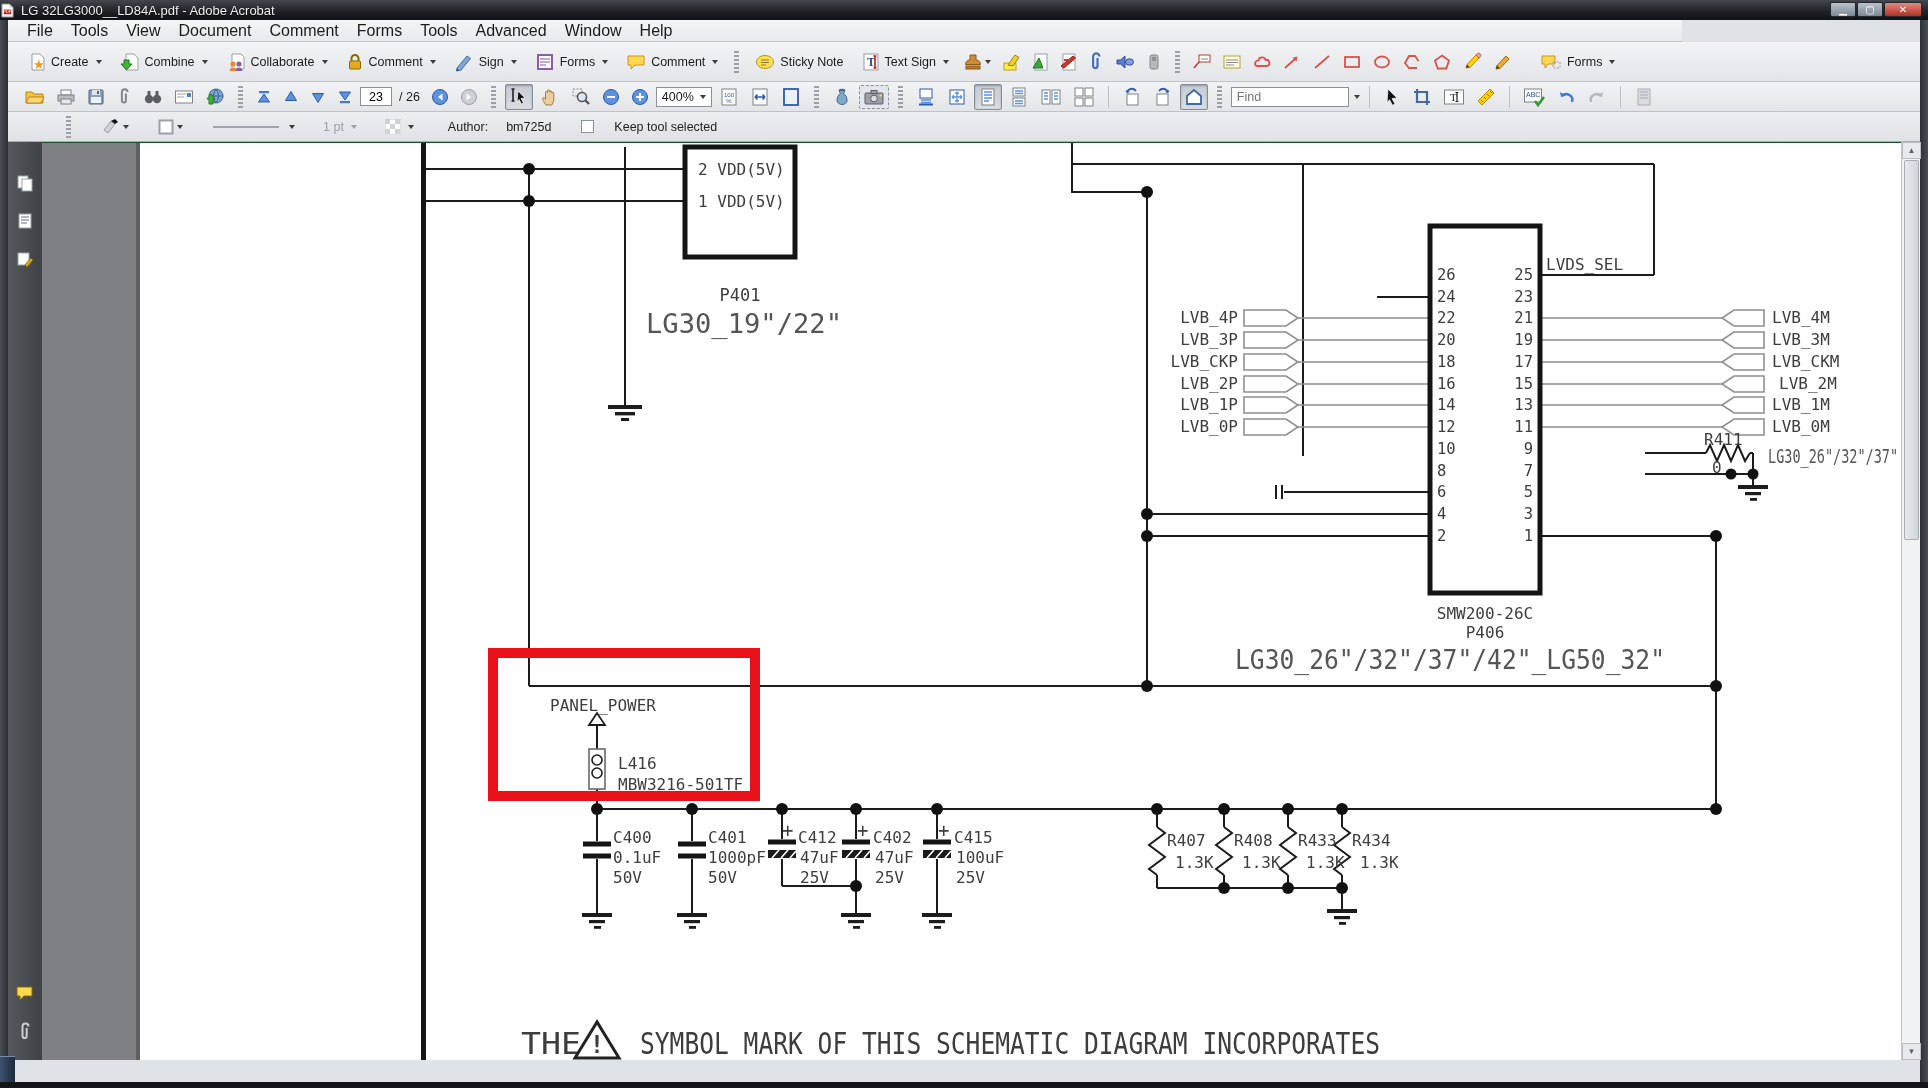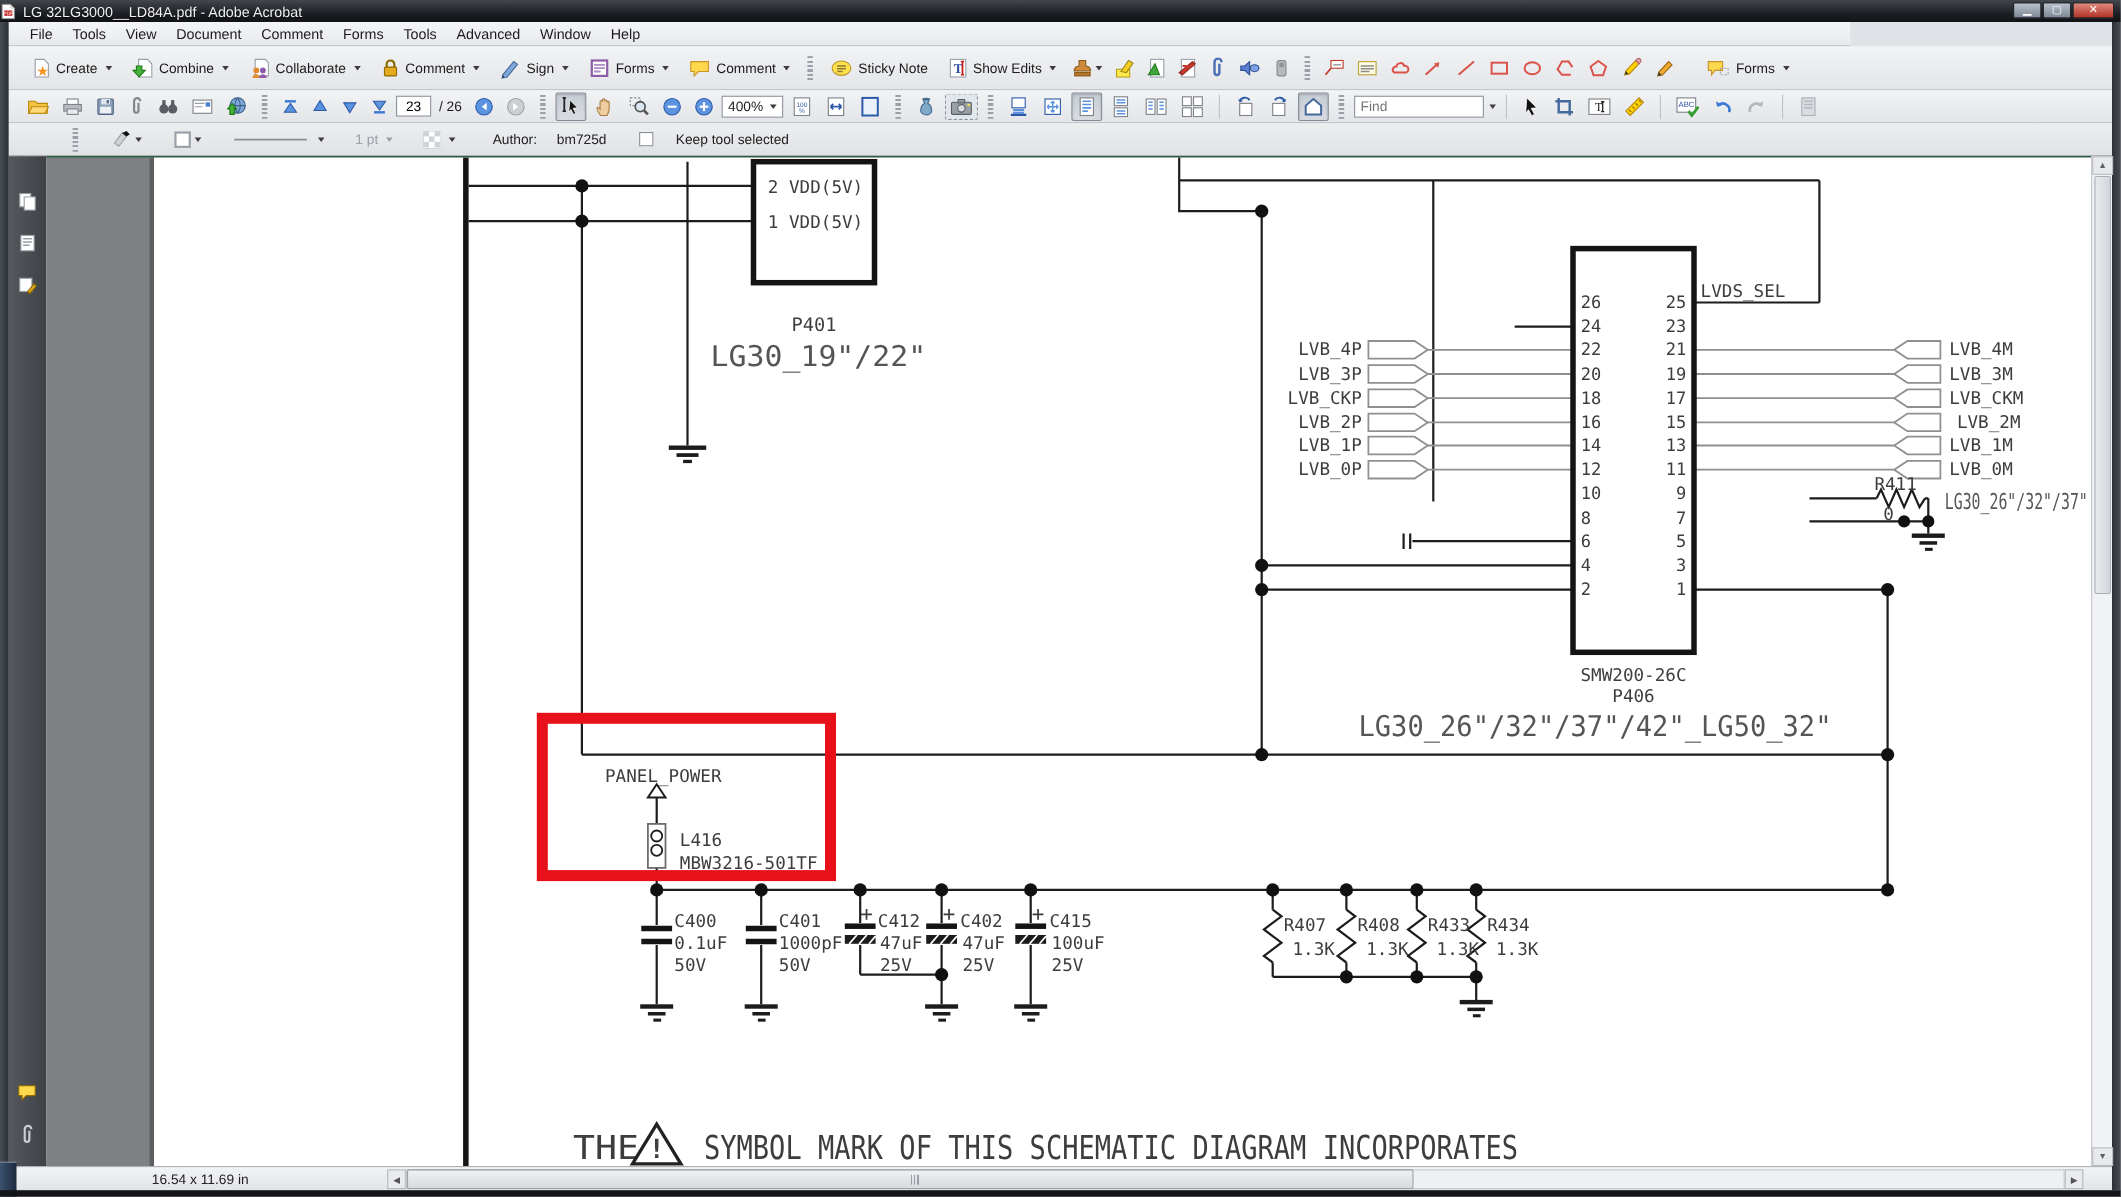--- a/index.html
+++ b/index.html
@@ -16,21 +16,21 @@
   .winbtn { width:26px; height:15px; border:1px solid #24272b; border-radius:2px;
     background:linear-gradient(#b9c2cc,#7d8894); color:#fff; font-size:10px;
     display:flex; align-items:center; justify-content:center; line-height:1; }
   .winbtn.close { width:38px; background:linear-gradient(#e08a7e,#b13226); }
   #lborder { position:absolute; left:0; top:20px; width:8px; height:1062px; background:linear-gradient(90deg,#4a4f56,#2c3036); }
   #rborder { position:absolute; right:0; top:20px; width:8px; height:1062px; background:linear-gradient(270deg,#4a4f56,#2c3036); }
 
   
   #menubar { position:absolute; left:8px; top:20px; width:1674px; height:22px;
     background:linear-gradient(#f4f5f7,#e7e9ec); border-bottom:1px solid #c2c5c9;
-    display:flex; align-items:center; padding-left:10px; font-size:13px; color:#1b1b1b; }
+    display:flex; align-items:center; padding-left:10px; font-size:16px; color:#1b1b1b; }
   .mi { padding:2px 9px; }
 
   
   .tbar { position:absolute; left:8px; width:1912px;
     background:linear-gradient(#f2f3f5,#e3e5e8); border-bottom:1px solid #bfc3c7;
     display:flex; align-items:center; font-size:12.5px; color:#1b1b1b; }
   #tb1 { top:42px; height:40px; padding-left:10px; gap:2px; }
   #tb2 { top:82px; height:30px; padding-left:12px; gap:3px; }
   #propbar { position:absolute; left:8px; top:112px; width:1912px; height:30px;
     background:linear-gradient(#eceef0,#e0e2e5); border-bottom:1px solid #a9adb2;
@@ -204,21 +204,21 @@
       </svg>
       <span>Sticky Note</span>
     </div>
     <div class="tbtn">
       <svg class="i" width="18" height="20" viewBox="0 0 18 20">
         <rect x="2" y="2" width="14" height="16" fill="#fff" stroke="#98a0a8"></rect>
         <text x="5" y="14" font-size="12" fill="#2b4ea2" font-weight="bold" font-family="Liberation Serif">T</text>
         <path d="M13 4v12" stroke="#c61b1b" stroke-width="1.6"></path>
           <path d="M11.5 4h3M11.5 16h3" stroke="#c61b1b" stroke-width="1.4"></path>
       </svg>
-      <span>Show Edits</span>
+      <span>Text Sign</span>
         <span class="caret"></span>
     </div>
     <div class="ibtn">
       <svg class="i" width="20" height="20" viewBox="0 0 20 20">
         <path d="M7 3h6v5c3.5 0 4.5 3 4.5 4.5h-15C2.5 11 3.5 8 7 8z" fill="#cf8a3a" stroke="#8a5a18"></path>
         <rect x="3" y="14" width="14" height="3" fill="#b9772c" stroke="#8a5a18"></rect>
       </svg>
         <span class="caret"></span>
     </div>
     <div class="ibtn">
@@ -941,23 +941,16 @@
       </g>
     </svg>
   </div>
 
   <div id="vscroll">
     <div class="sarrow" style="top:0">▲</div>
     <div id="vthumb"></div>
     <div class="sarrow" style="bottom:0">▼</div>
   </div>
 
-  <div id="statusbar">
-    <span id="pgsize">16.54 x 11.69 in</span>
-    <div id="hsb-left" class="hsb">◀</div>
-    <div id="hsb-track" class="hsb"></div>
-    <div id="hsb-thumb" class="hsb"></div>
-    <div id="hsb-right" class="hsb">▶</div>
-  </div>
 
   <div id="cornerblock"></div>
   <div id="bottomstrip"></div>
 </div>
 
 </body></html>

